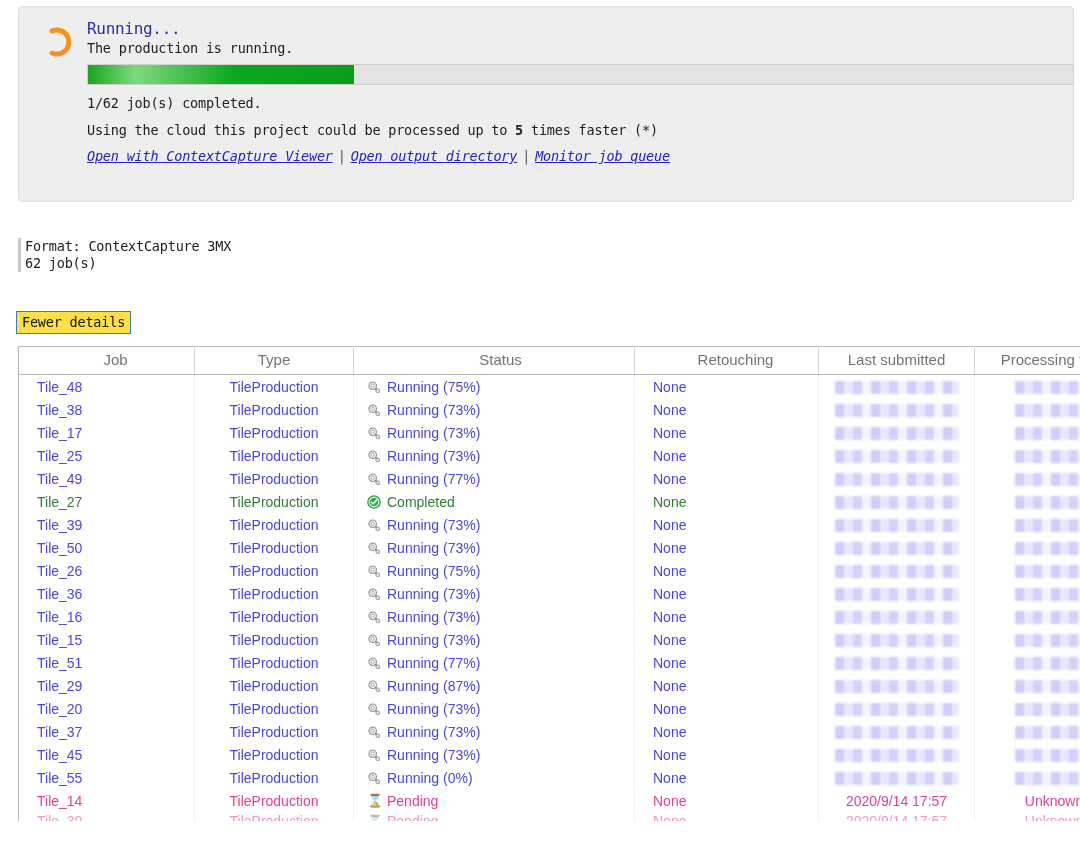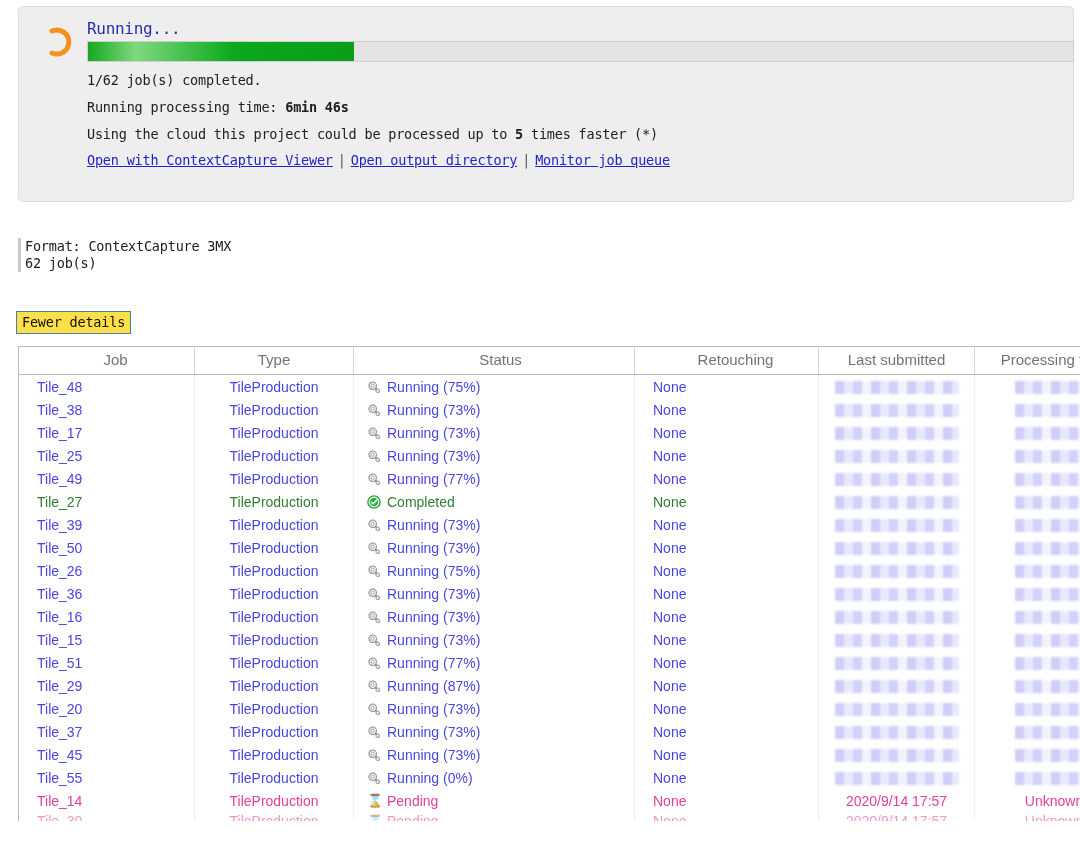--- a/index.html
+++ b/index.html
@@ -38,21 +38,21 @@
     background:#e3e3e3;border:1px solid #cfcfcf;box-sizing:border-box;
     margin:3px 0 10px 0;
   }
   #progress-fill{
     height:100%;
     background:linear-gradient(to right,#16a81e 0%,#7fd97f 18%,#0aa81c 55%,#0a9e19 100%);
   }
   .status-line{margin:0 0 11px 0;}
   .status-line.tight{margin-bottom:10px;}
   .b{font-weight:bold;}
-  #links-row{margin:0;}
+  #links-row{margin:0;font-style:italic;}
   #links-row a{
     color:#2222cc;text-decoration:underline;
     font-family:"DejaVu Sans Mono","Liberation Mono",monospace;
     font-size:13.5px;letter-spacing:-0.2px;
   }
   .link-sep{color:#555;padding:0 5px;}
 
   
   #format-block{
     position:absolute;left:18px;top:238px;
@@ -138,28 +138,28 @@
 <div id="status-panel">
 
   <div id="spinner-icon">
     <svg width="34" height="34" viewBox="0 0 34 34">
       <path d="M7 6 A12 12 0 1 1 7 28" fill="none" stroke="#f5921e" stroke-width="5" stroke-linecap="round"></path>
     </svg>
   </div>
 
   <div id="status-body">
     <div id="status-title">Running...</div>
+    <div id="status-subtitle" class="mono">The production is running.</div>
 
     <div id="progress-track">
       <div id="progress-fill" style="width: 27%;"></div>
     </div>
 
     <div class="mono status-line">1/62 job(s) completed.</div>
 
-    <div class="mono status-line"><span>Running processing time: </span><span class="b">6min 46s</span></div>
 
     <div class="mono status-line tight"><span>Using the cloud this project could be processed up to </span><span class="b">5</span><span> times faster (*)</span></div>
 
     <div id="links-row" class="mono">
       <a href="#">Open with ContextCapture Viewer</a><span class="link-sep">|</span><a href="#">Open output directory</a><span class="link-sep">|</span><a href="#">Monitor job queue</a>
     </div>
   </div>
 </div>
 
 <div id="format-block">

